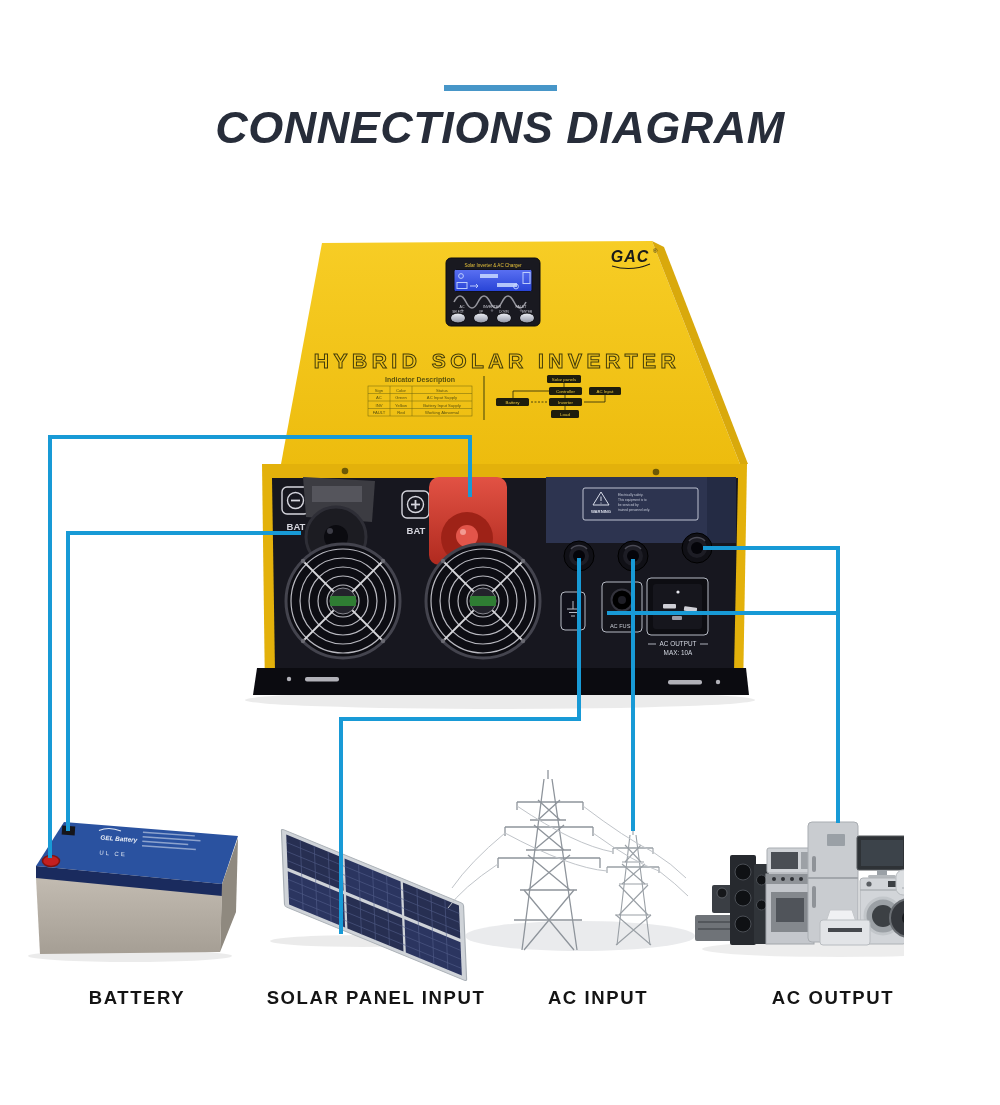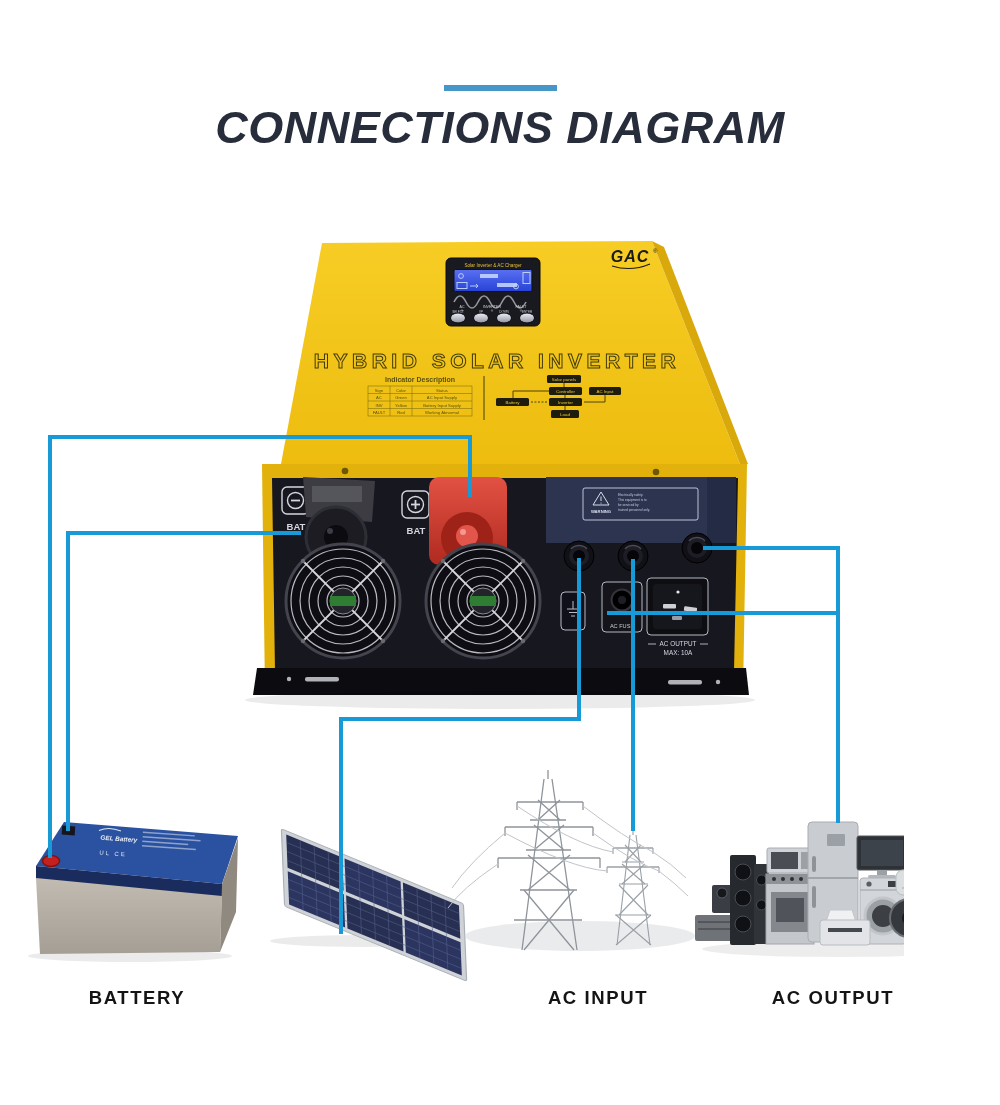--- a/index.html
+++ b/index.html
@@ -439,15 +439,16 @@
       <path class="wire" d="M470,497 L470,437 L50,437 L50,858"></path>
       <path class="wire" d="M301,533 L68,533 L68,831"></path>
       <path class="wire" d="M579,558 L579,719 L341,719 L341,934"></path>
       <path class="wire" d="M633,559 L633,831"></path>
       <path class="wire" d="M703,548 L838,548 L838,823"></path>
       <path class="wire" d="M607,613 L838,613"></path>
     </g>
   </svg>
 
   <div class="item-label" style="left:137px;">BATTERY</div>
+  <div class="item-label" style="left:376px;">SOLAR PANEL INPUT</div>
   <div class="item-label" style="left:598px;">AC INPUT</div>
   <div class="item-label" style="left:833px;">AC OUTPUT</div>
 </div>
 
 </body></html>

